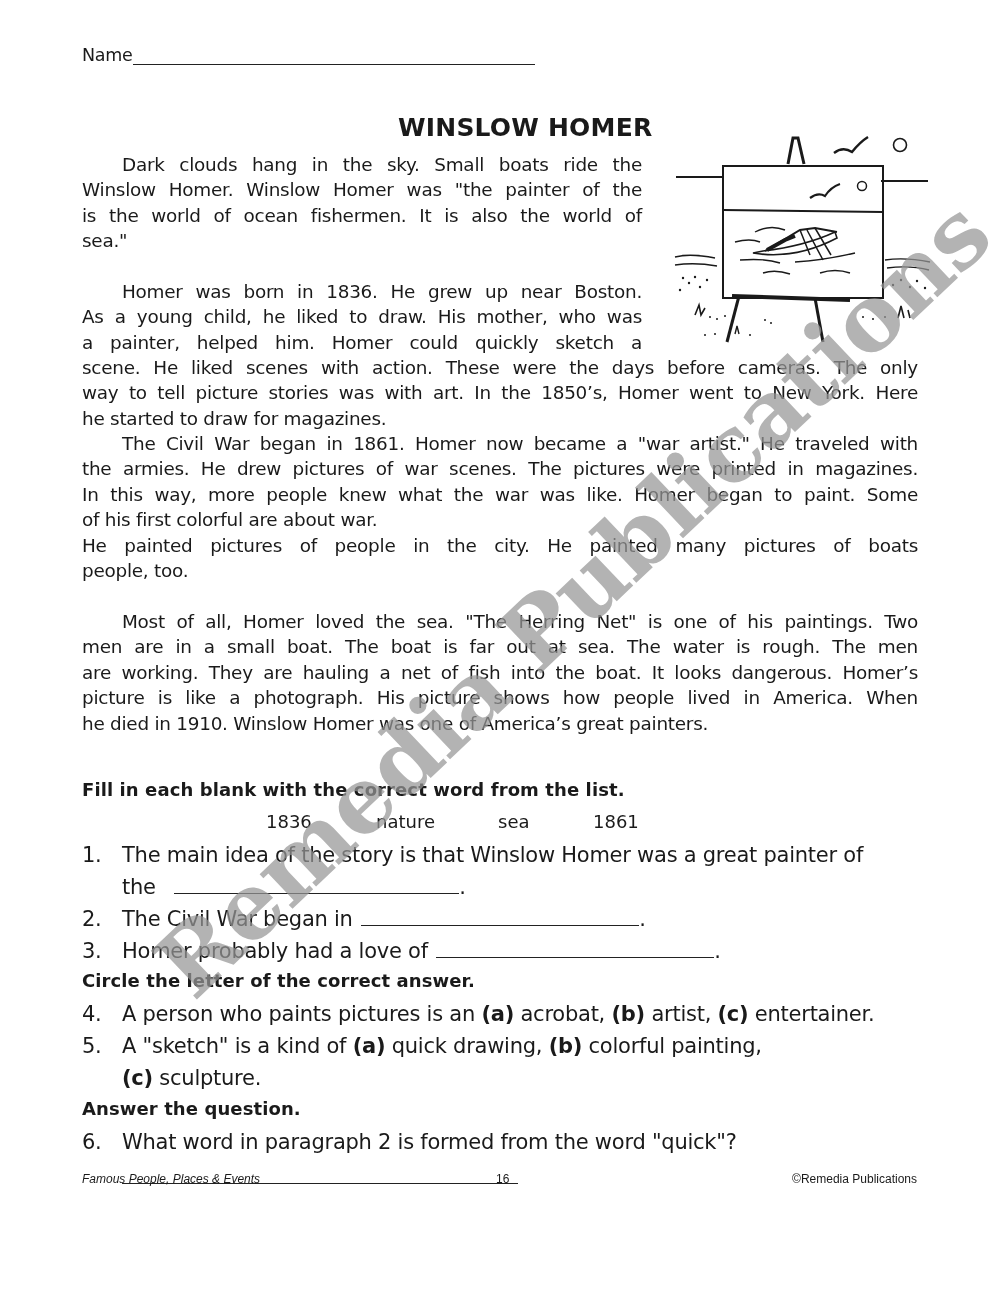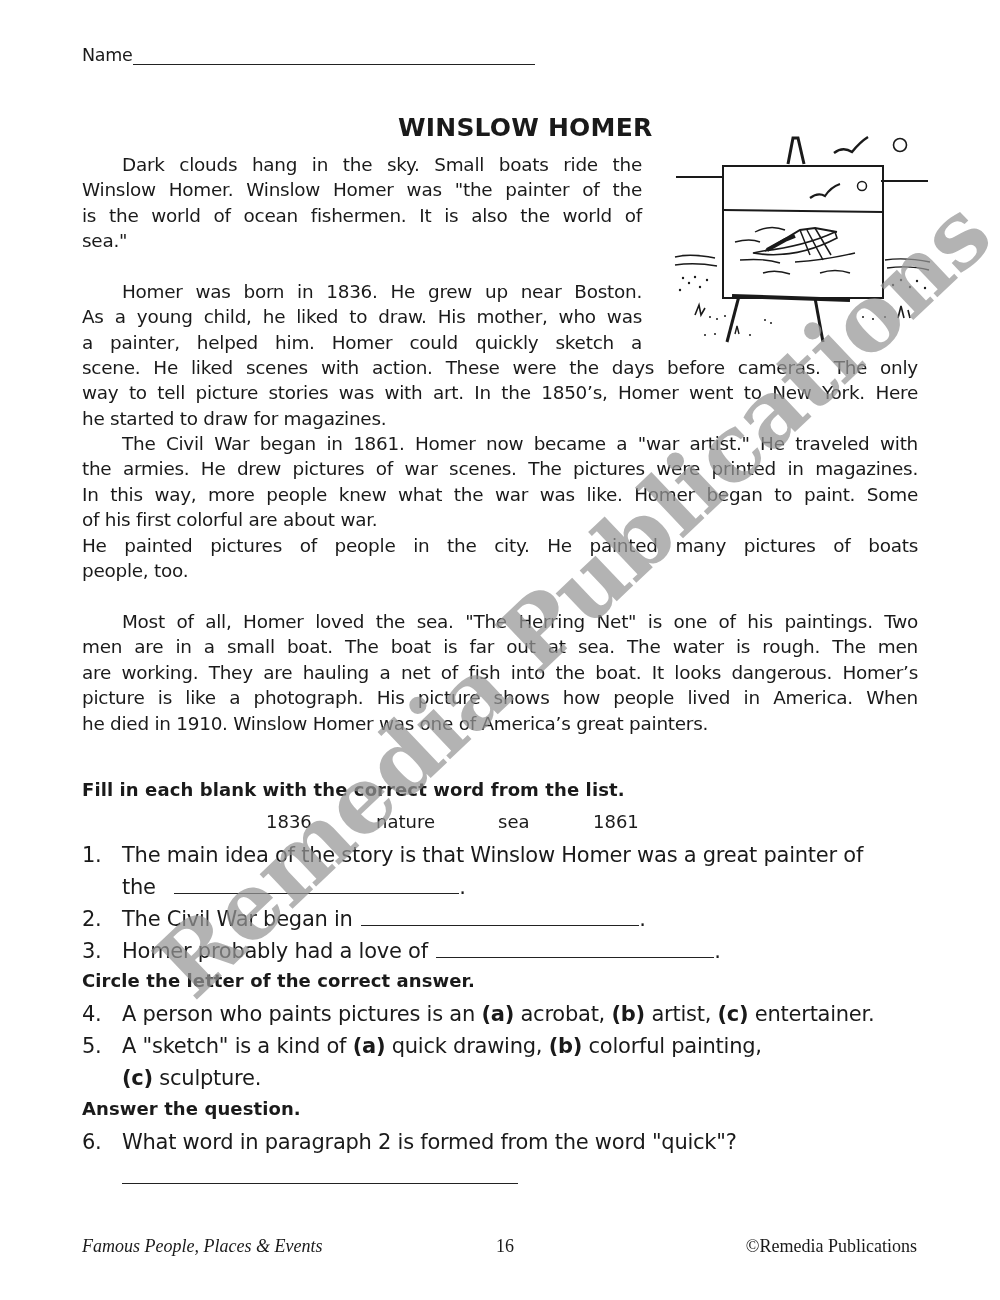--- a/index.html
+++ b/index.html
@@ -13,21 +13,21 @@
   .wide { left: 82px; width: 836px; text-align: justify; }
   .p-line { display: block; white-space: nowrap; text-align-last: justify; }
   .p-line.last { text-align-last: left; }
   .indent { padding-left: 40px; }
   .section-h { left: 82px; font-size: 18px; font-weight: bold; letter-spacing: 0.1px; }
   .wordlist { top: 811px; font-size: 18px; font-weight: normal; }
   .wordlist span { position: absolute; white-space: nowrap; }
   .q { left: 82px; font-size: 21px; letter-spacing: -0.25px; white-space: nowrap; }
   .qnum { display: inline-block; width: 40px; }
   .blank { display: inline-block; border-bottom: 1.2px solid #222; height: 18px; vertical-align: baseline; }
-  .footer { top: 1236px; font-family: Liberation Serif, serif; font-size: 18px; }
+  .footer { top: 1172px; font-family: Liberation Sans, sans-serif; font-size: 12px; }
   .watermark { left: 40px; top: 595px; width: 960px; font-family: "DejaVu Serif", serif; font-weight: bold; font-size: 92px; color: rgba(150,150,150,0.72); transform: rotate(-43.5deg); transform-origin: center center; white-space: nowrap; text-align: center; pointer-events: none; letter-spacing: -1px; }
   .illus { left: 655px; top: 120px; width: 285px; height: 225px; }
 </style>
 </head>
 <body>
 
 <div class="abs name-row">
   <span>Name</span>
   <span class="name-line"></span>
 </div>

